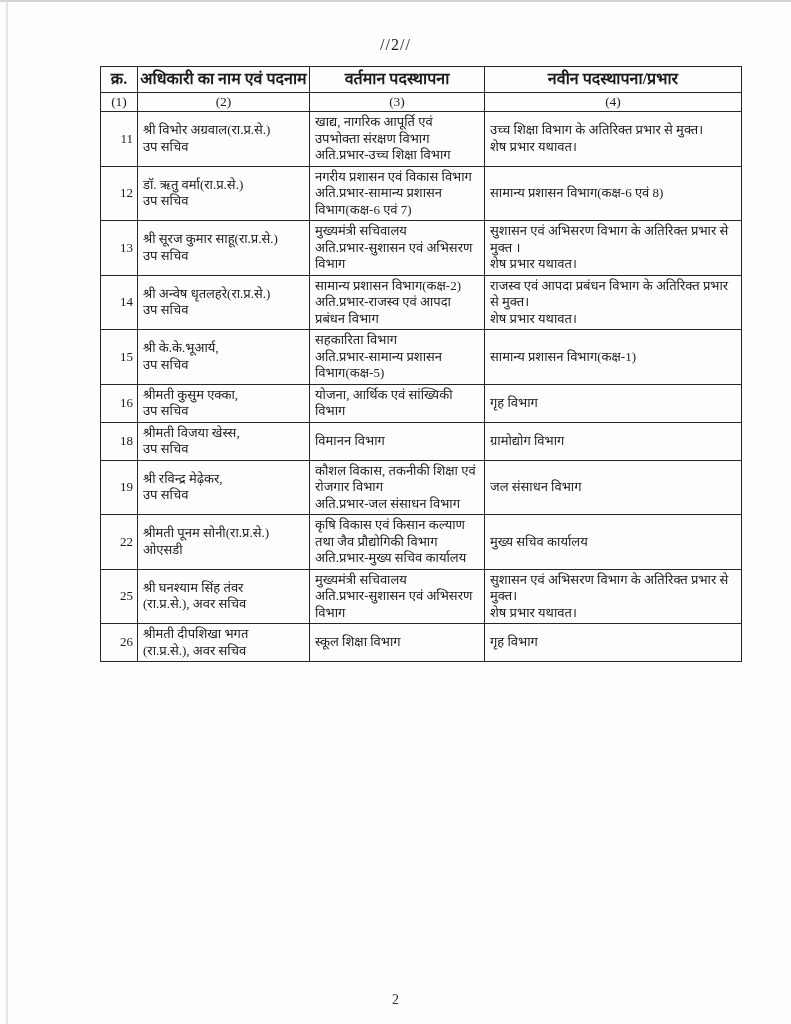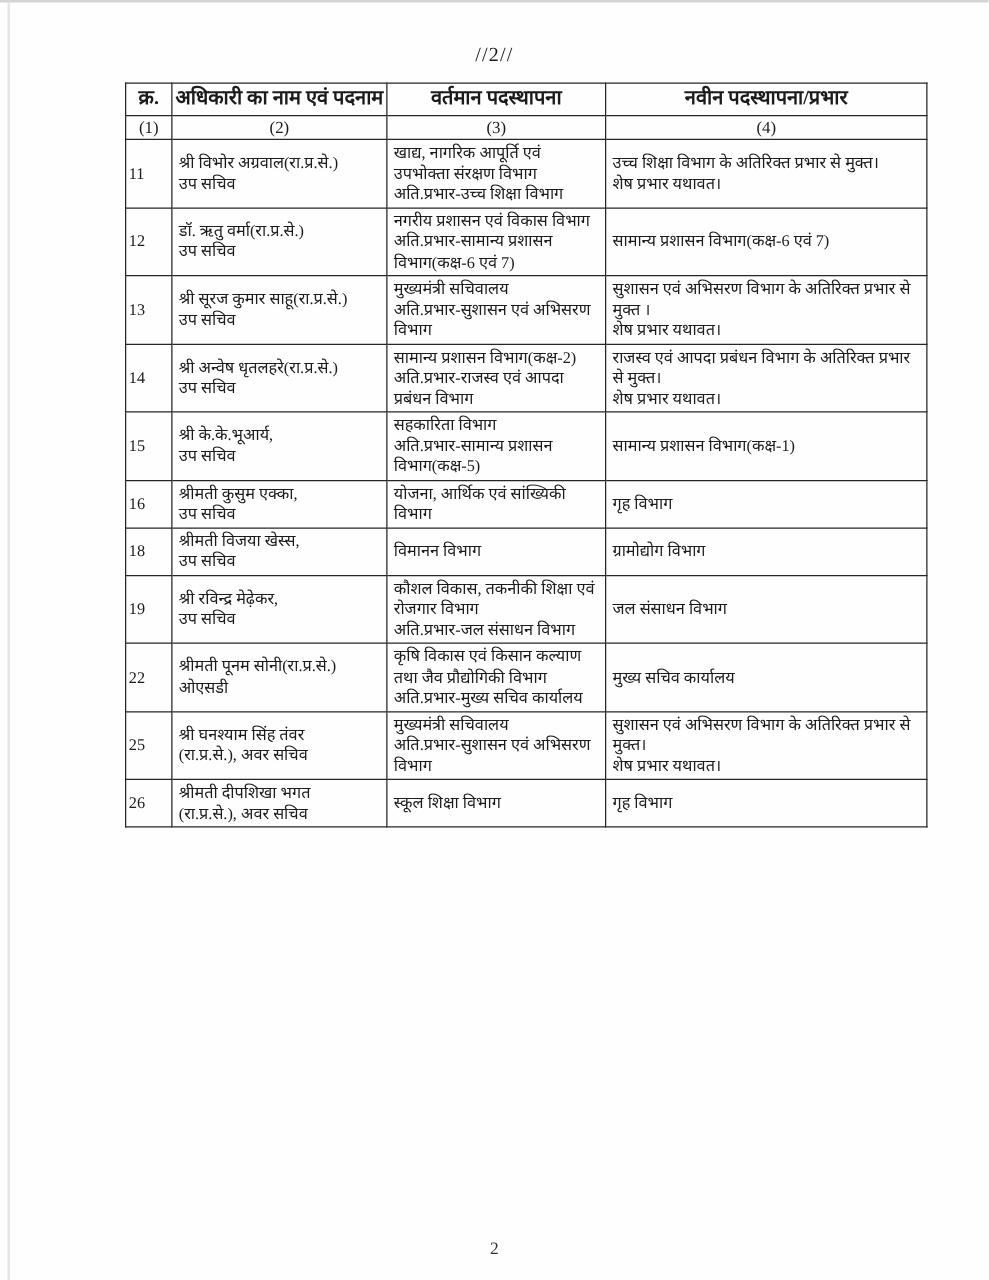--- a/index.html
+++ b/index.html
@@ -55,21 +55,21 @@
     text-align: center;
     font-size: 16px;
     padding: 4px 2px;
   }
   .transfer-table thead th.num {
     text-align: center;
     font-size: 13.5px;
     padding: 1px 2px;
   }
   .transfer-table td.sn {
-    text-align: left;
+    text-align: right;
     padding-left: 2px;
   }
   .pageno {
     position: absolute;
     top: 992px; left: 0; width: 100%;
     text-align: center;
     font-size: 14px;
     color: #333;
   }
 </style>
@@ -113,21 +113,21 @@
     <td>उच्च शिक्षा विभाग के अतिरिक्त प्रभार से मुक्त।
 शेष प्रभार यथावत।</td>
   </tr>
 
   <tr>
     <td class="sn">12</td>
     <td>डॉ. ऋतु वर्मा(रा.प्र.से.)
 उप सचिव</td>
     <td>नगरीय प्रशासन एवं विकास विभाग
 अति.प्रभार-सामान्य प्रशासन विभाग(कक्ष-6 एवं 7)</td>
-    <td>सामान्य प्रशासन विभाग(कक्ष-6 एवं 7)</td>
+    <td>सामान्य प्रशासन विभाग(कक्ष-6 एवं 8)</td>
   </tr>
 
   <tr>
     <td class="sn">13</td>
     <td>श्री सूरज कुमार साहू(रा.प्र.से.)
 उप सचिव</td>
     <td>मुख्यमंत्री सचिवालय
 अति.प्रभार-सुशासन एवं अभिसरण विभाग</td>
     <td>सुशासन एवं अभिसरण विभाग के अतिरिक्त प्रभार से मुक्त ।
 शेष प्रभार यथावत।</td>

